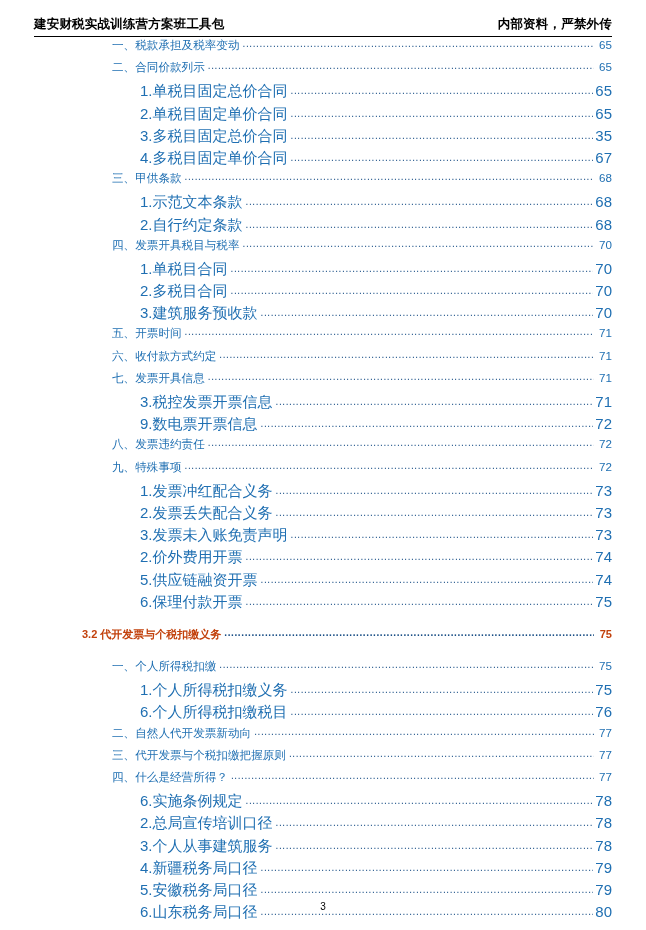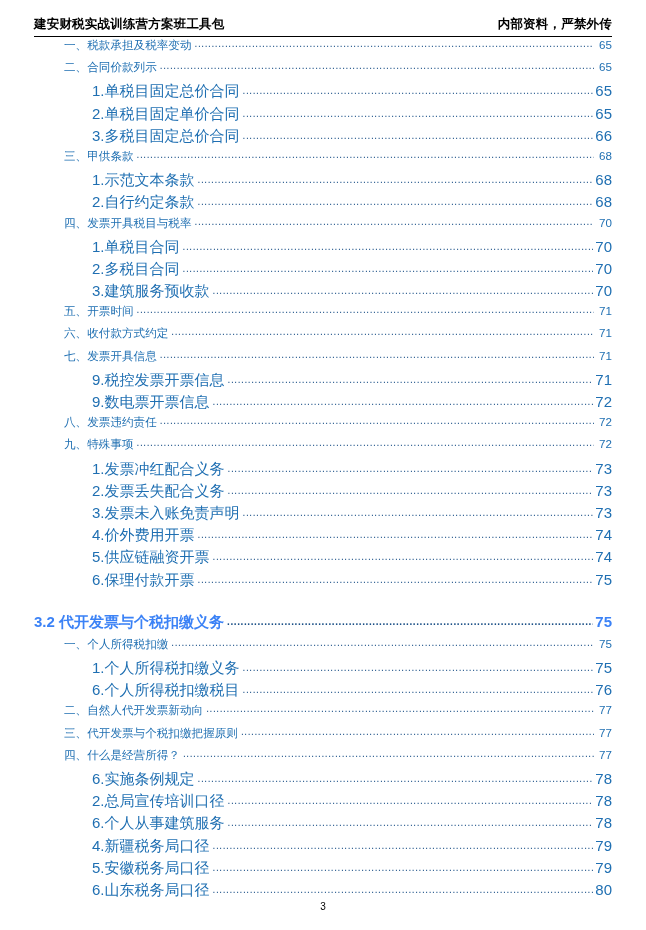--- a/index.html
+++ b/index.html
@@ -43,20 +43,21 @@
   .toc {
     margin-top: 2px;
   }
   .toc-row {
     display: flex;
     align-items: baseline;
     font-size: 11.2px;
     line-height: 1.0;
     height: 22.2px;
     white-space: nowrap;
+    margin-left: 48px;
   }
   .toc-row .label {
     flex: 0 0 auto;
   }
   .toc-row .leader {
     flex: 1 1 auto;
     overflow: hidden;
     margin: 0 2px 0 3px;
     position: relative;
     top: -2px;
@@ -68,25 +69,24 @@
     content: "......................................................................................................................................................";
     display: block;
   }
   .toc-row .pageno {
     flex: 0 0 auto;
     text-align: right;
     min-width: 16px;
   }
   
   .lvl-h1 {
-    color: #3b82f6;
+    color: #c2410c;
     font-weight: bold;
-    font-size: 15px;
+    font-size: 11px;
     padding-left: 0px;
-    align-items: flex-end;
   }
   .lvl-h1 .pageno { font-weight: bold; }
   .lvl-1 {
     color: #1f6fb2;
     padding-left: 30px;
     font-size: 11.6px;
   }
   .lvl-2 {
     color: #1f6fb2;
     padding-left: 58px;
@@ -133,21 +133,26 @@
         <span class="pageno">65</span>
       </div>
       <div class="toc-row lvl-2">
         <span class="label">2.单税目固定单价合同</span>
         <span class="leader"></span>
         <span class="pageno">65</span>
       </div>
       <div class="toc-row lvl-2">
         <span class="label">3.多税目固定总价合同</span>
         <span class="leader"></span>
-        <span class="pageno">66</span>
+        <span class="pageno">35</span>
+      </div>
+      <div class="toc-row lvl-2">
+        <span class="label">4.多税目固定单价合同</span>
+        <span class="leader"></span>
+        <span class="pageno">67</span>
       </div>
       <div class="toc-row lvl-1">
         <span class="label">三、甲供条款</span>
         <span class="leader"></span>
         <span class="pageno">68</span>
       </div>
       <div class="toc-row lvl-2">
         <span class="label">1.示范文本条款</span>
         <span class="leader"></span>
         <span class="pageno">68</span>
@@ -186,21 +191,21 @@
         <span class="label">六、收付款方式约定</span>
         <span class="leader"></span>
         <span class="pageno">71</span>
       </div>
       <div class="toc-row lvl-1">
         <span class="label">七、发票开具信息</span>
         <span class="leader"></span>
         <span class="pageno">71</span>
       </div>
       <div class="toc-row lvl-2">
-        <span class="label">9.税控发票开票信息</span>
+        <span class="label">3.税控发票开票信息</span>
         <span class="leader"></span>
         <span class="pageno">71</span>
       </div>
       <div class="toc-row lvl-2">
         <span class="label">9.数电票开票信息</span>
         <span class="leader"></span>
         <span class="pageno">72</span>
       </div>
       <div class="toc-row lvl-1">
         <span class="label">八、发票违约责任</span>
@@ -221,21 +226,21 @@
         <span class="label">2.发票丢失配合义务</span>
         <span class="leader"></span>
         <span class="pageno">73</span>
       </div>
       <div class="toc-row lvl-2">
         <span class="label">3.发票未入账免责声明</span>
         <span class="leader"></span>
         <span class="pageno">73</span>
       </div>
       <div class="toc-row lvl-2">
-        <span class="label">4.价外费用开票</span>
+        <span class="label">2.价外费用开票</span>
         <span class="leader"></span>
         <span class="pageno">74</span>
       </div>
       <div class="toc-row lvl-2">
         <span class="label">5.供应链融资开票</span>
         <span class="leader"></span>
         <span class="pageno">74</span>
       </div>
       <div class="toc-row lvl-2">
         <span class="label">6.保理付款开票</span>
@@ -283,21 +288,21 @@
         <span class="label">6.实施条例规定</span>
         <span class="leader"></span>
         <span class="pageno">78</span>
       </div>
       <div class="toc-row lvl-2">
         <span class="label">2.总局宣传培训口径</span>
         <span class="leader"></span>
         <span class="pageno">78</span>
       </div>
       <div class="toc-row lvl-2">
-        <span class="label">6.个人从事建筑服务</span>
+        <span class="label">3.个人从事建筑服务</span>
         <span class="leader"></span>
         <span class="pageno">78</span>
       </div>
       <div class="toc-row lvl-2">
         <span class="label">4.新疆税务局口径</span>
         <span class="leader"></span>
         <span class="pageno">79</span>
       </div>
       <div class="toc-row lvl-2">
         <span class="label">5.安徽税务局口径</span>

